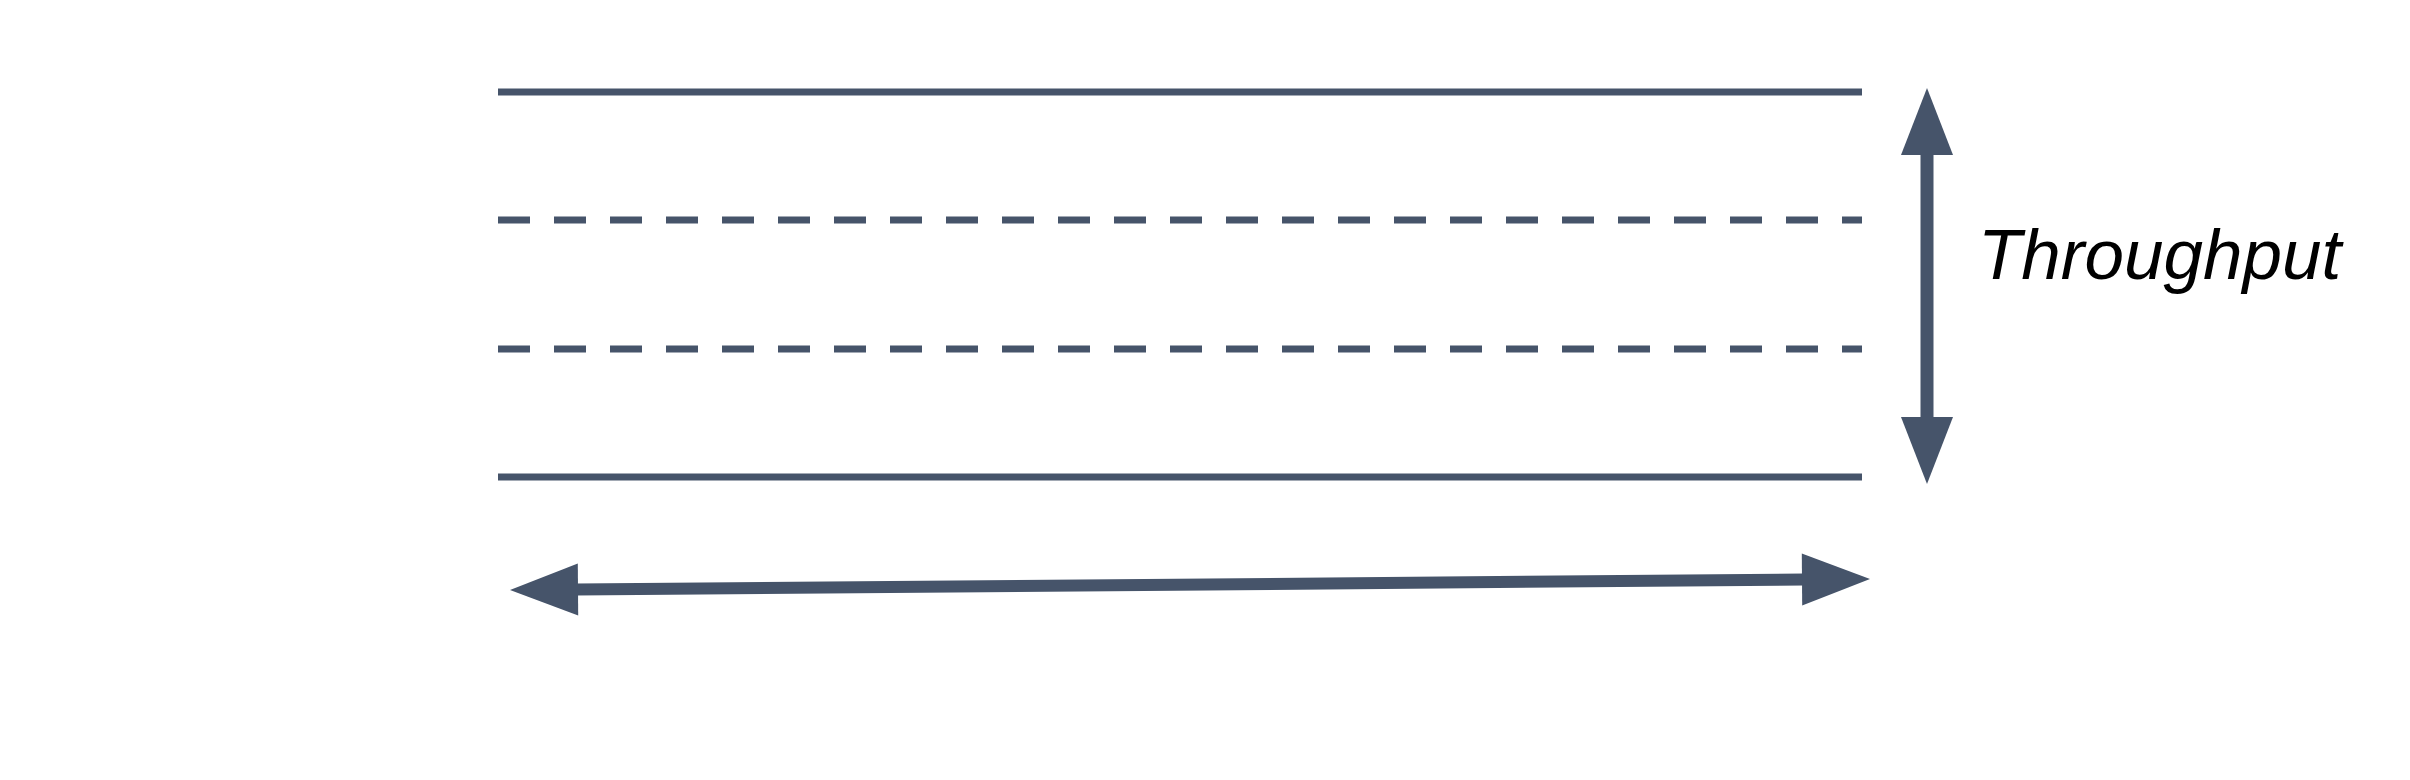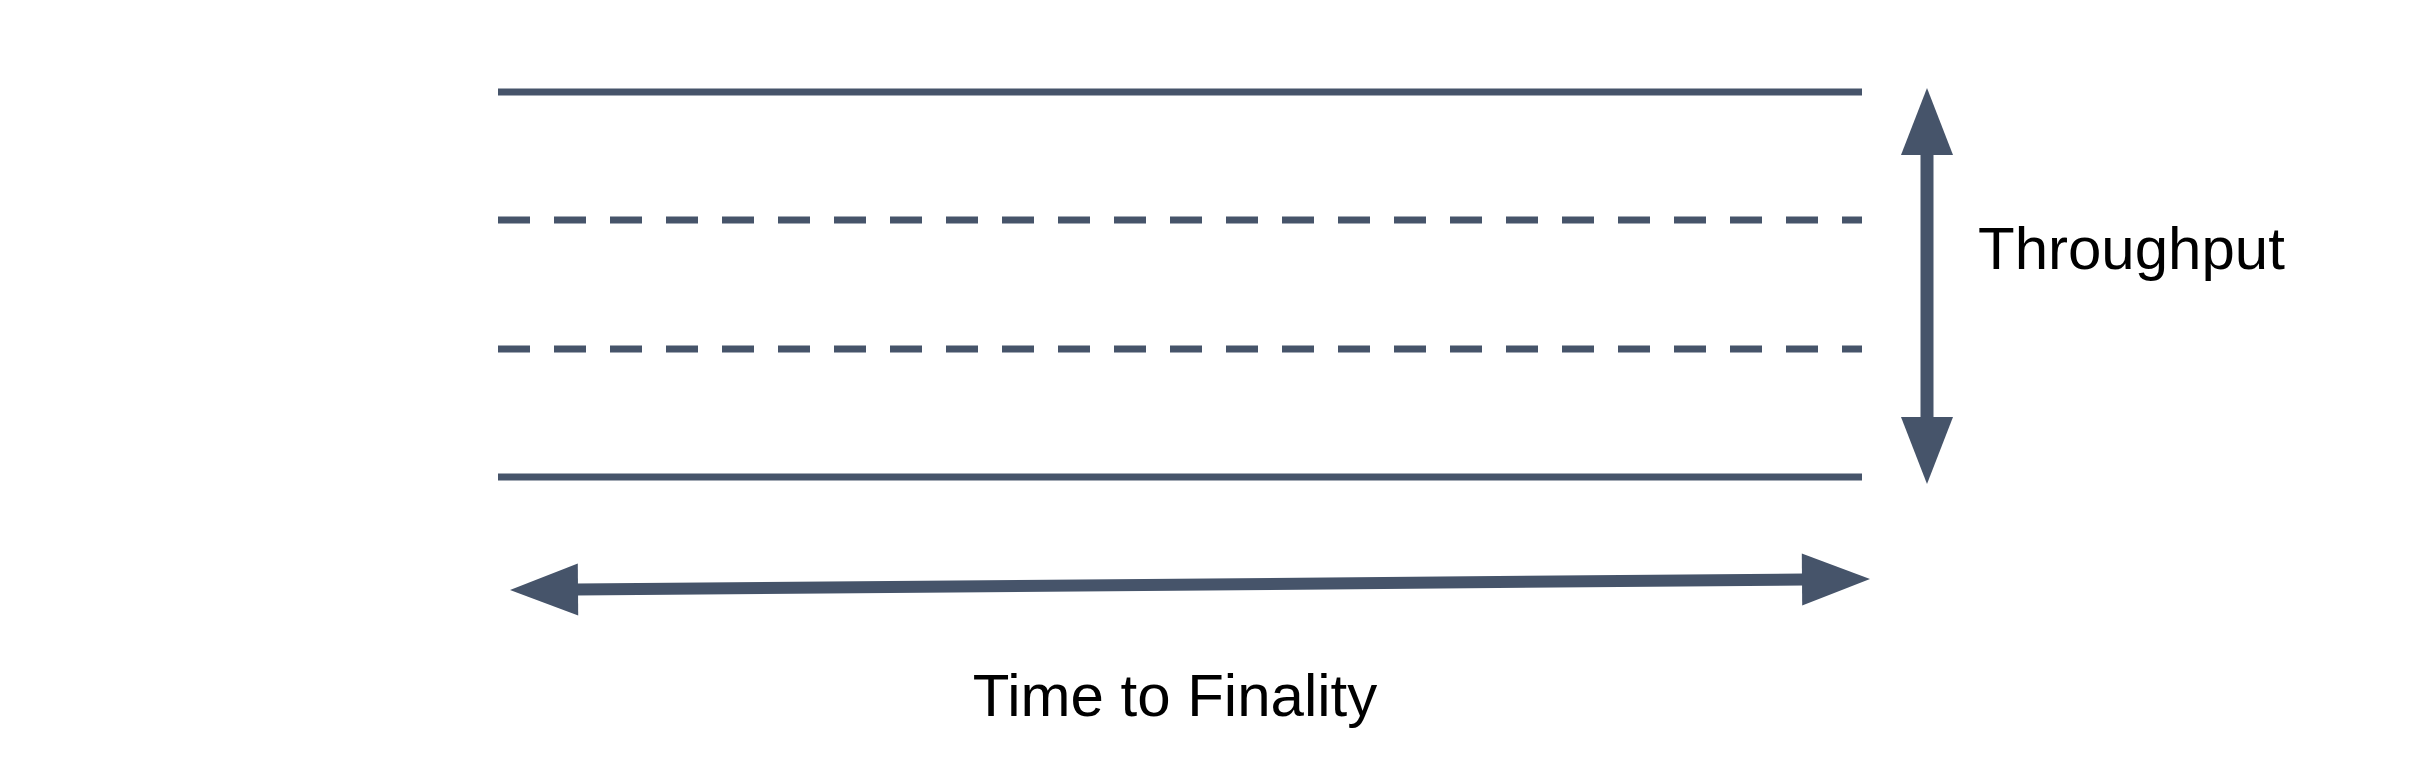--- a/index.html
+++ b/index.html
@@ -20,23 +20,24 @@
   .diagram-svg {
     position: absolute;
     left: 0;
     top: 0;
   }
   .diagram-svg line { stroke: var(--stroke); }
   .diagram-svg polygon { fill: var(--stroke); }
   .label {
     position: absolute;
     color: var(--label);
-    font-size: 60px;
+    font-size: 71px;
     line-height: 1;
     white-space: nowrap;
+    font-style: italic;
   }
   .label-throughput {
     left: 1978px;
     top: 219px;
   }
   .label-time {
     left: 875px;
     top: 666px;
     width: 600px;
     text-align: center;
@@ -64,15 +65,14 @@
 
     <g>
       <line x1="576" y1="589.5" x2="1804" y2="579.6" stroke-width="12"></line>
       <polygon points="510,590 578.2,615.4 577.8,563.4"></polygon>
       <polygon points="1870,579 1802.2,605.5 1801.8,553.5"></polygon>
     </g>
   </svg>
 
   <div class="label label-throughput">Throughput</div>
 
-  <div class="label label-time">Time to Finality</div>
 
 </div>
 
 </body></html>

